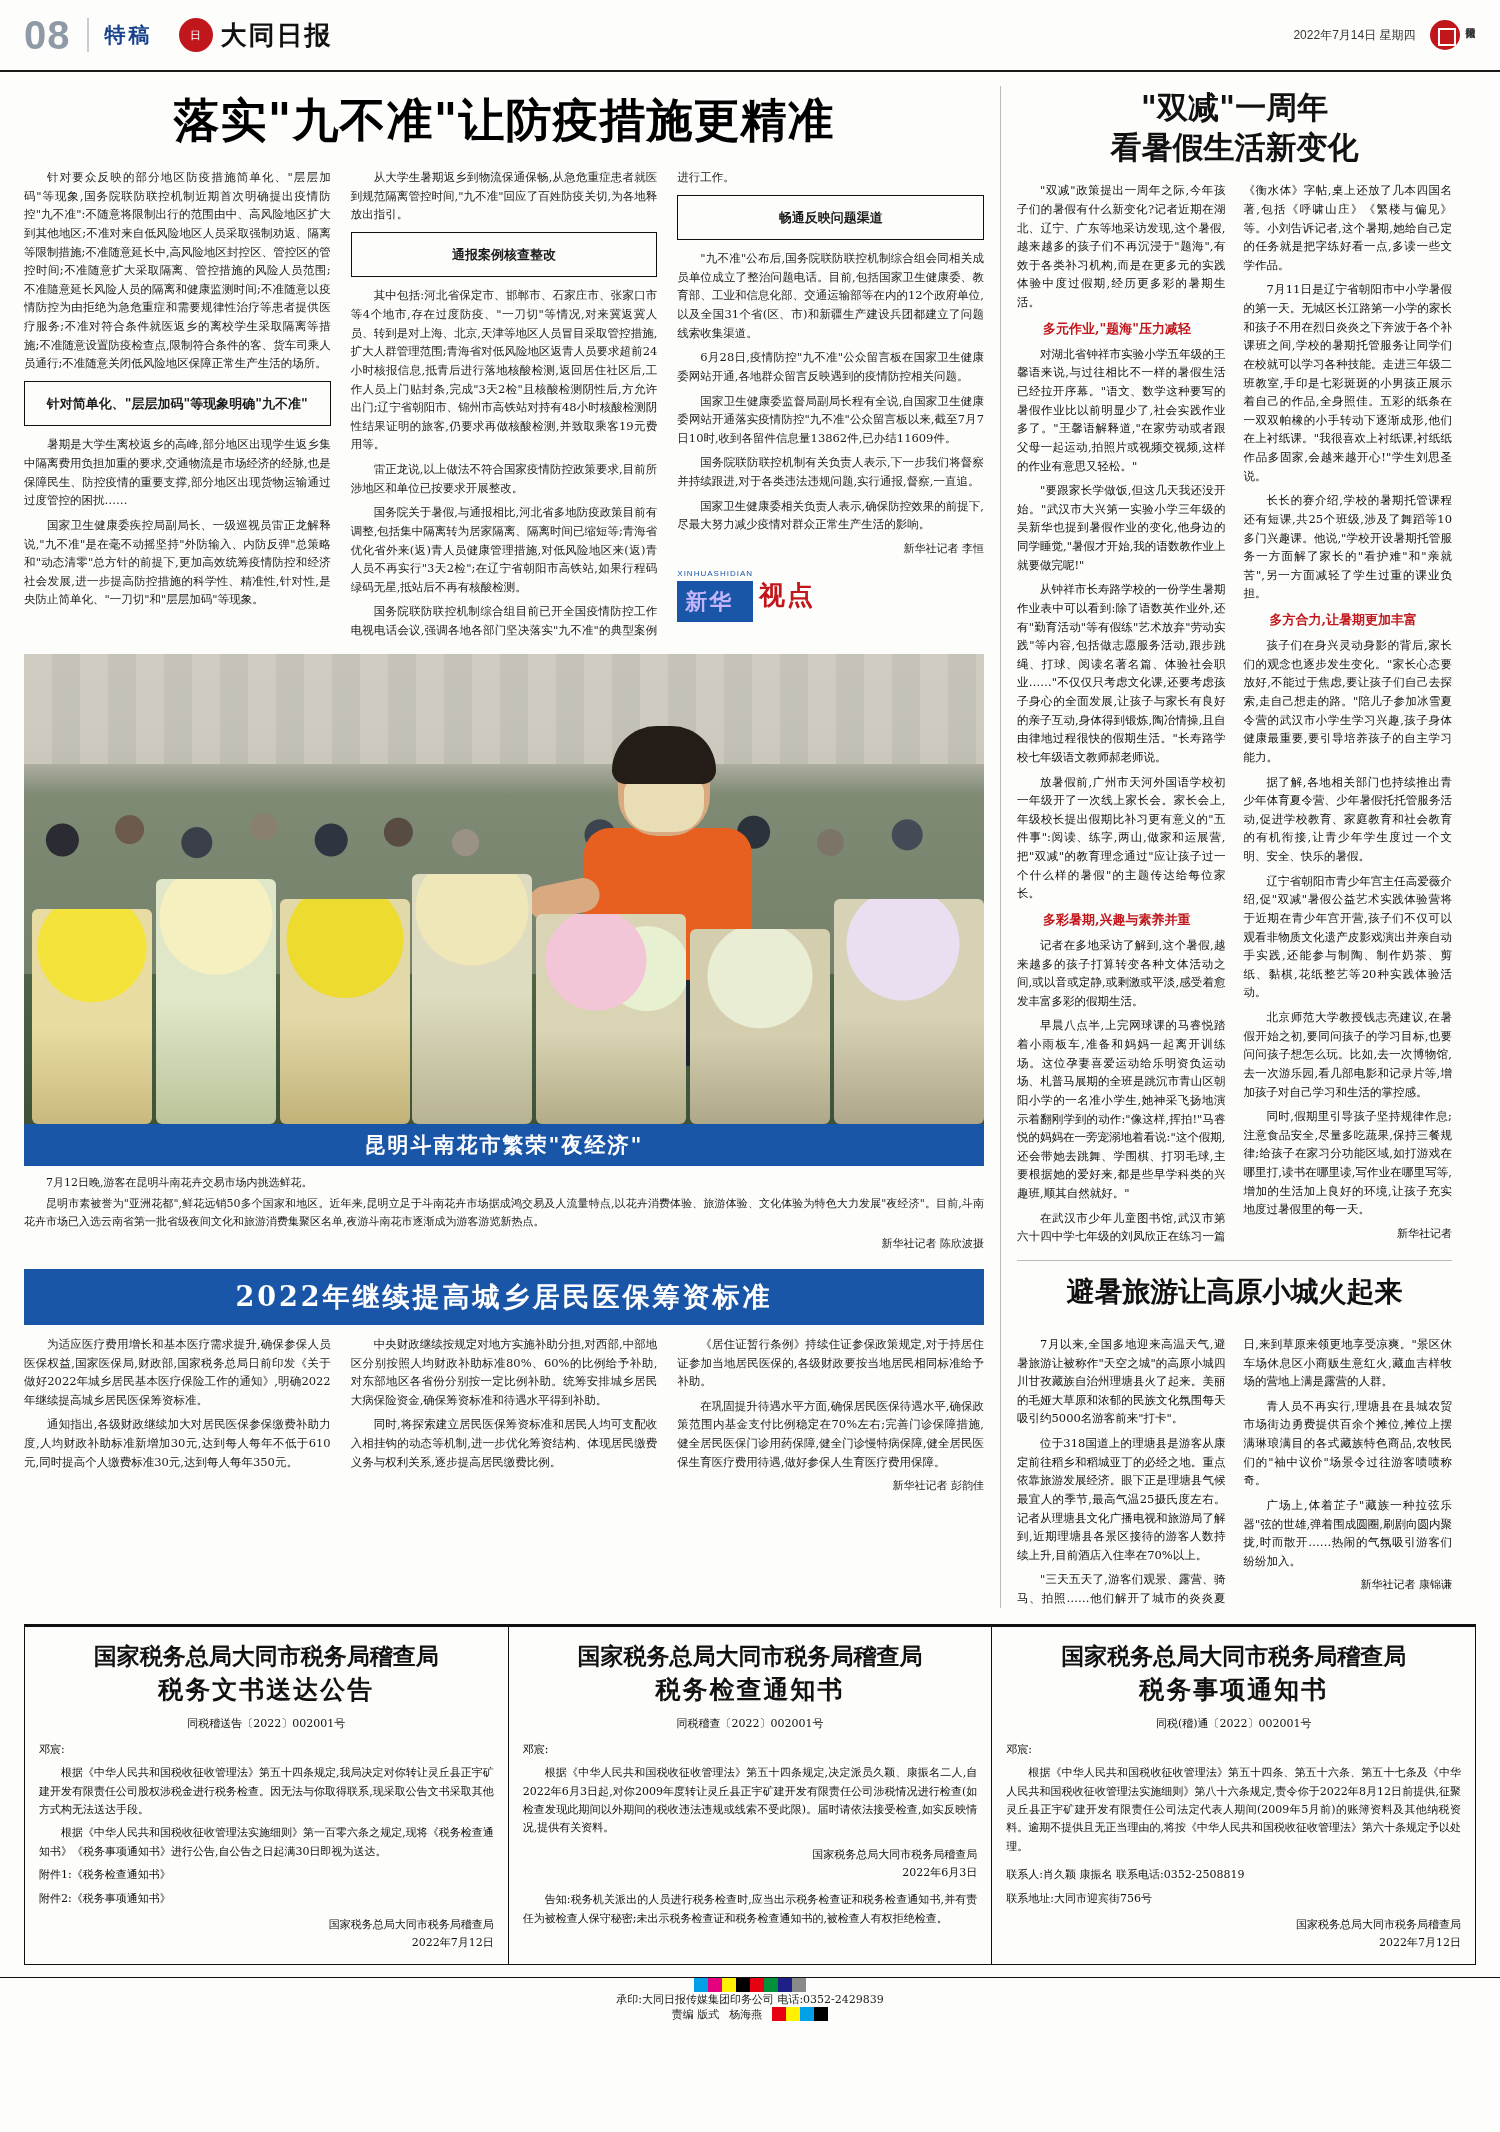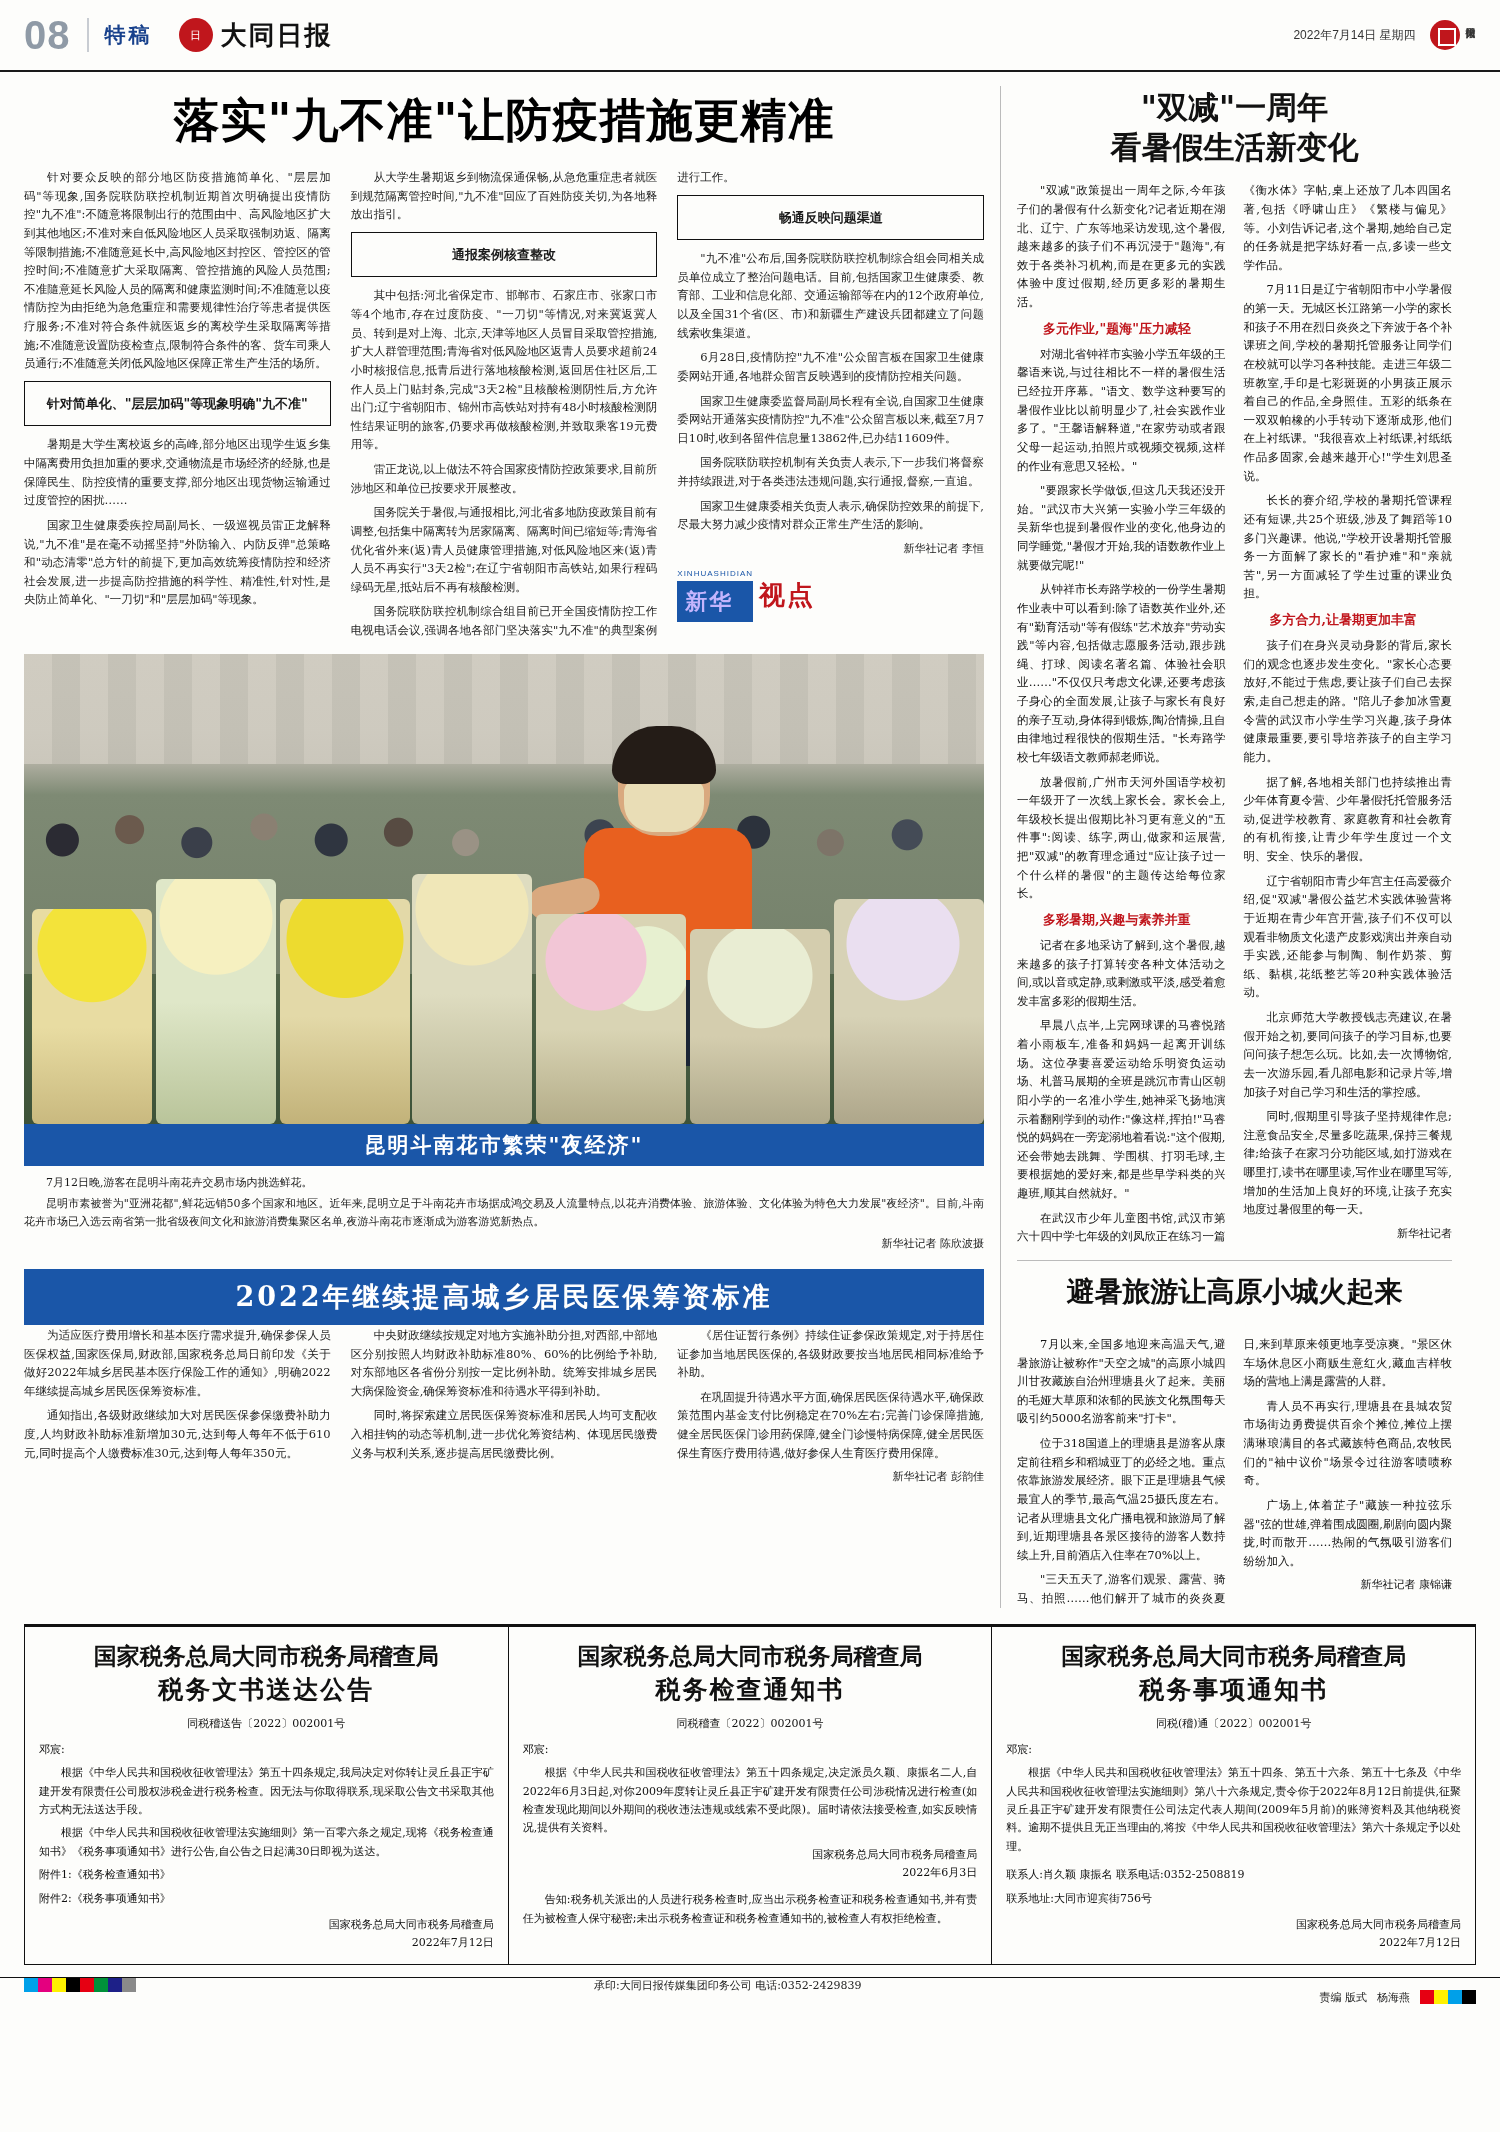--- a/index.html
+++ b/index.html
@@ -289,23 +289,24 @@
   }
   .notice .body { font-size: 11px; line-height: 1.68; text-align: justify; }
   .notice .body p { margin: 0 0 5px 0; text-indent: 2em; }
   .notice .body p.noindent { text-indent: 0; }
   .notice .sign { text-align: right; font-size: 11px; margin-top: 8px; line-height: 1.6; }
 
   
   .footer {
     margin-top: 12px;
     height: 40px;
-    display: flex; 
+    display: flex; align-items: center;
     padding: 0 24px;
     border-top: 1px solid #111;
+    flex-direction: column;
   }
   .swatches { display: flex; }
   .swatches i { display: block; width: 14px; height: 14px; }
   .footer-center {
     flex: 1; text-align: center; font-size: 11px; color: #222;
   }
   .footer-right { font-size: 11px; color: #222; display:flex; gap:10px; align-items:center;}
 </style>
 </head>
 <body>
@@ -388,21 +389,21 @@
         <div class="photo-caption-bar">昆明斗南花市繁荣"夜经济"</div>
         <div class="photo-caption-text">
           <p>7月12日晚,游客在昆明斗南花卉交易市场内挑选鲜花。</p>
           <p>昆明市素被誉为"亚洲花都",鲜花远销50多个国家和地区。近年来,昆明立足于斗南花卉市场据成鸿交易及人流量特点,以花卉消费体验、旅游体验、文化体验为特色大力发展"夜经济"。目前,斗南花卉市场已入选云南省第一批省级夜间文化和旅游消费集聚区名单,夜游斗南花市逐渐成为游客游览新热点。</p>
           <p style="text-align:right;text-indent:0;">新华社记者 陈欣波摄</p>
         </div>
       </div>
 
       <div class="blue-banner">2022年继续提高城乡居民医保筹资标准</div>
 
-      <div class="cols-3" style="margin-top:1px;">
+      <div class="cols-3" style="margin-top:10px;">
         <p>为适应医疗费用增长和基本医疗需求提升,确保参保人员医保权益,国家医保局,财政部,国家税务总局日前印发《关于做好2022年城乡居民基本医疗保险工作的通知》,明确2022年继续提高城乡居民医保筹资标准。</p>
         <p>通知指出,各级财政继续加大对居民医保参保缴费补助力度,人均财政补助标准新增加30元,达到每人每年不低于610元,同时提高个人缴费标准30元,达到每人每年350元。</p>
         <p>中央财政继续按规定对地方实施补助分担,对西部,中部地区分别按照人均财政补助标准80%、60%的比例给予补助,对东部地区各省份分别按一定比例补助。统筹安排城乡居民大病保险资金,确保筹资标准和待遇水平得到补助。</p>
         <p>同时,将探索建立居民医保筹资标准和居民人均可支配收入相挂钩的动态等机制,进一步优化筹资结构、体现居民缴费义务与权利关系,逐步提高居民缴费比例。</p>
         <p>《居住证暂行条例》持续住证参保政策规定,对于持居住证参加当地居民医保的,各级财政要按当地居民相同标准给予补助。</p>
         <p>在巩固提升待遇水平方面,确保居民医保待遇水平,确保政策范围内基金支付比例稳定在70%左右;完善门诊保障措施,健全居民医保门诊用药保障,健全门诊慢特病保障,健全居民医保生育医疗费用待遇,做好参保人生育医疗费用保障。</p>
         <div class="byline">新华社记者 彭韵佳</div>
       </div>
     </div>
 

